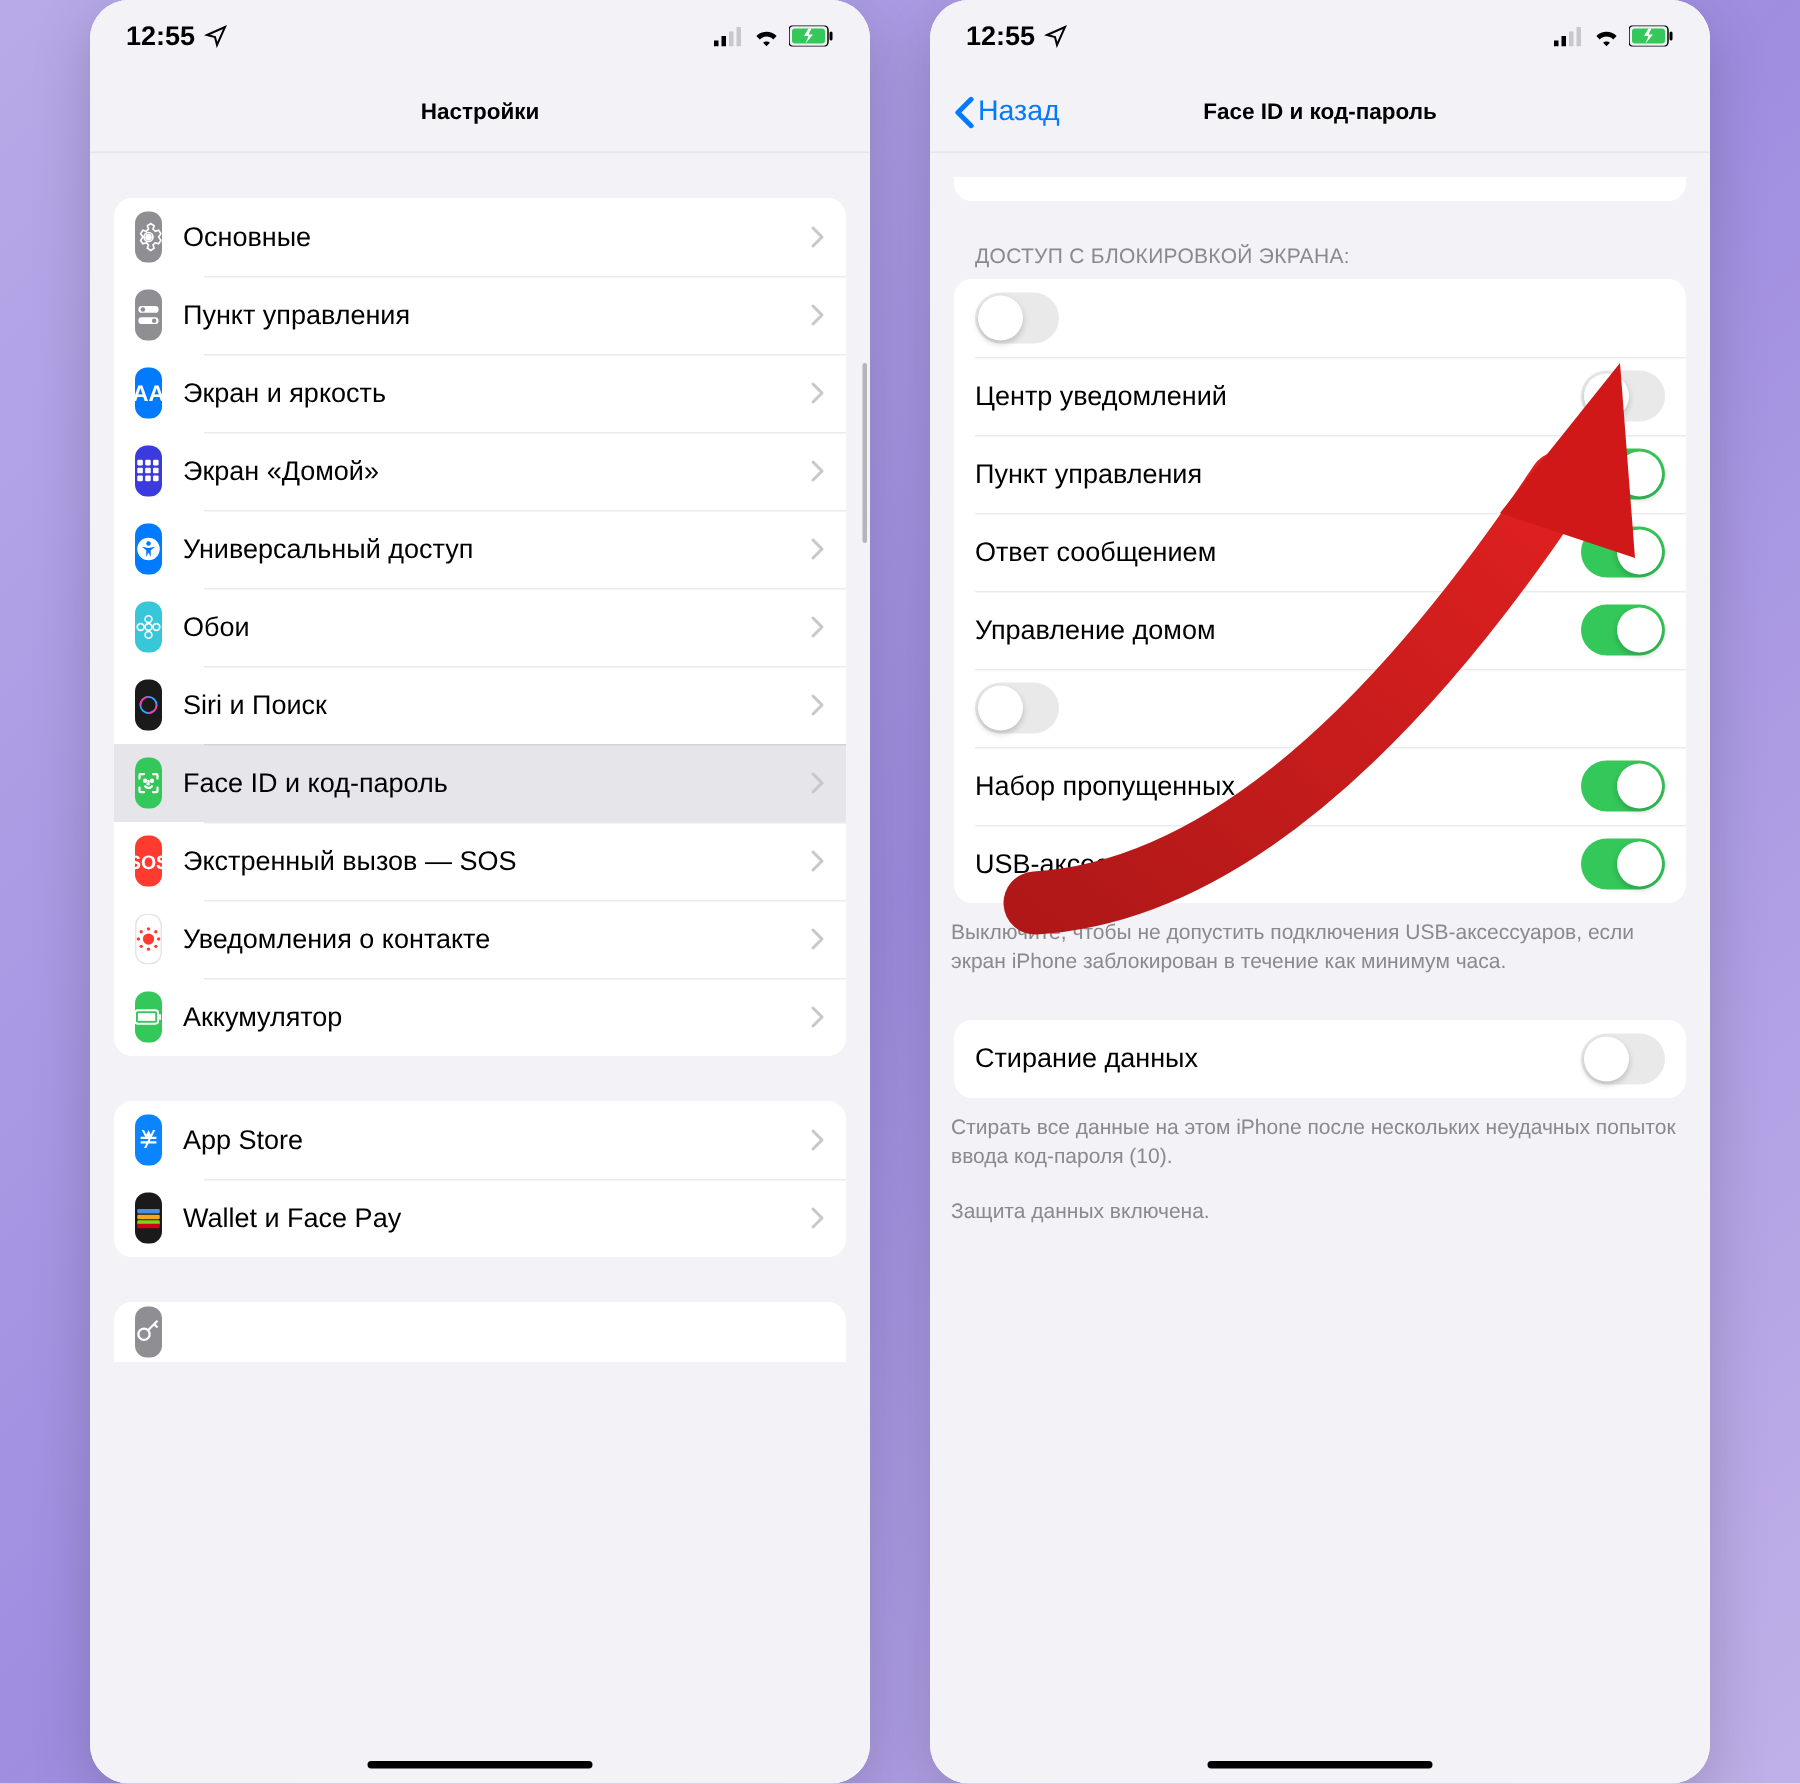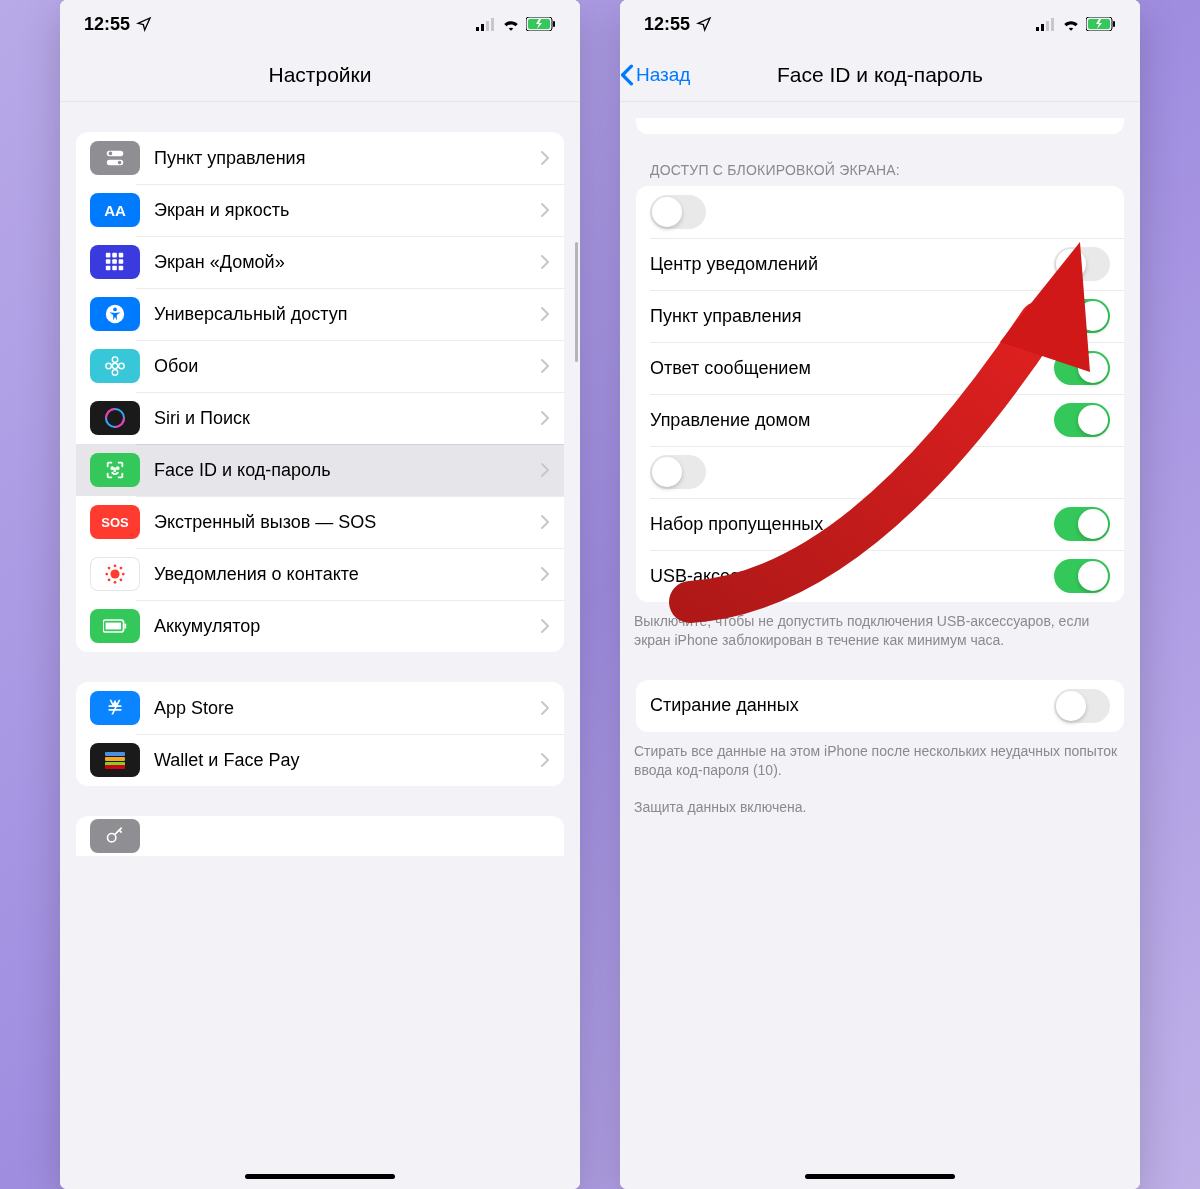--- a/index.html
+++ b/index.html
@@ -11,21 +11,21 @@
     display: flex;
     justify-content: center;
     align-items: flex-start;
     gap: 40px;
     padding: 0 16px;
     overflow: hidden;
   }
   .phone {
     width: 520px;
     background: #fff;
-    border-radius: 7px;
+    border-radius: 26px;
     box-shadow: 0 12px 40px rgba(0,0,0,.18);
     overflow: hidden;
     position: relative;
     flex-shrink: 0;
   }
   .phone-inner {
     height: 1189px;
     background: #f2f2f7;
     display: flex;
     flex-direction: column;
@@ -46,23 +46,23 @@
   
   .nav-header {
     height: 54px;
     display: flex;
     align-items: center;
     justify-content: center;
     background: #f2f2f7;
     position: relative;
     border-bottom: 1px solid rgba(0,0,0,.05);
   }
-  .nav-title { font-size: 21px; font-weight: 400; }
+  .nav-title { font-size: 15px; font-weight: 700; }
   .nav-back {
-    position: absolute; left: 0; top: 0; bottom: 0;
+    position: absolute; left: 16px; top: 0; bottom: 0;
     display: flex; align-items: center; gap: 2px;
     color: #007aff; font-size: 19px;
     cursor: pointer;
   }
   
   .scroll-body { flex: 1; overflow: hidden; position: relative; }
   .scroll-inner { position: absolute; left: 0; right: 0; }
   
   .group {
     margin: 30px 16px 0;
@@ -83,21 +83,21 @@
     content: "";
     position: absolute;
     left: 60px; right: 0; top: 0;
     height: 1px;
     background: rgba(0,0,0,.08);
   }
   .row.no-icon + .row.no-icon::before,
   .row.no-icon::before { left: 14px; }
   .row.selected { background: #e5e5ea; }
   .row-icon {
-    width: 50px; height: 34px;
+    width: 18px; height: 34px;
     border-radius: 8px;
     margin-right: 14px;
     display: flex; align-items: center; justify-content: center;
     color: #fff;
     flex-shrink: 0;
   }
   .row-label { font-size: 18px; color: #000; flex: 1; }
   .chevron { color: #c7c7cc; }
   
   .toggle {
@@ -212,20 +212,32 @@
 
     <div class="nav-header">
       <div class="nav-title">Настройки</div>
     </div>
 
     <div class="scroll-body">
       <div class="scroll-indicator"></div>
       <div class="scroll-inner" style="top:0">
 
         <div class="group first" id="left-group-0">
+            <div class="row">
+              <div class="row-icon" style="background:#8e8e93;">
+                <svg width="22" height="22" viewBox="0 0 24 24" fill="#fff">
+                  <path d="M12 8a4 4 0 100 8 4 4 0 000-8zm9 4l2 3-2 3-3-1-2 2 1 3-3 2-3-2 1-3-2-2-3 1-2-3 2-3-2-3 2-3 3 1 2-2-1-3 3-2 3 2-1 3 2 2 3-1 2 3-2 3z" fill="none" stroke="#fff" stroke-width="1.5"></path>
+                  <circle cx="12" cy="12" r="3" fill="#fff"></circle>
+                </svg>
+              </div>
+              <span class="row-label">Основные</span>
+              <svg class="chevron" width="10" height="16" viewBox="0 0 10 16" fill="none" stroke="#c7c7cc" stroke-width="2" stroke-linecap="round" stroke-linejoin="round">
+                <path d="M2 2l6 6-6 6"></path>
+              </svg>
+            </div>
             <div class="row">
               <div class="row-icon" style="background:#8e8e93;">
                 <svg width="22" height="22" viewBox="0 0 24 24">
                   <rect x="3" y="4" width="18" height="6" rx="3" fill="#fff"></rect>
                   <circle cx="7" cy="7" r="2" fill="#8e8e93"></circle>
                   <rect x="3" y="14" width="18" height="6" rx="3" fill="#fff"></rect>
                   <circle cx="17" cy="17" r="2" fill="#8e8e93"></circle>
                 </svg>
               </div>
               <span class="row-label">Пункт управления</span>

